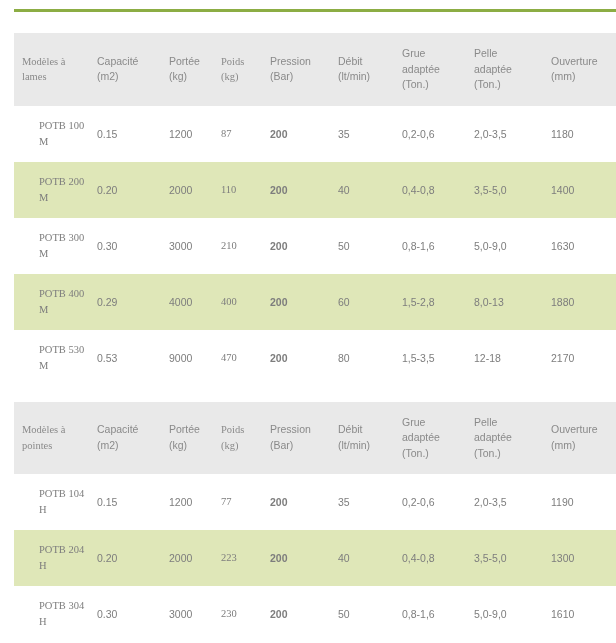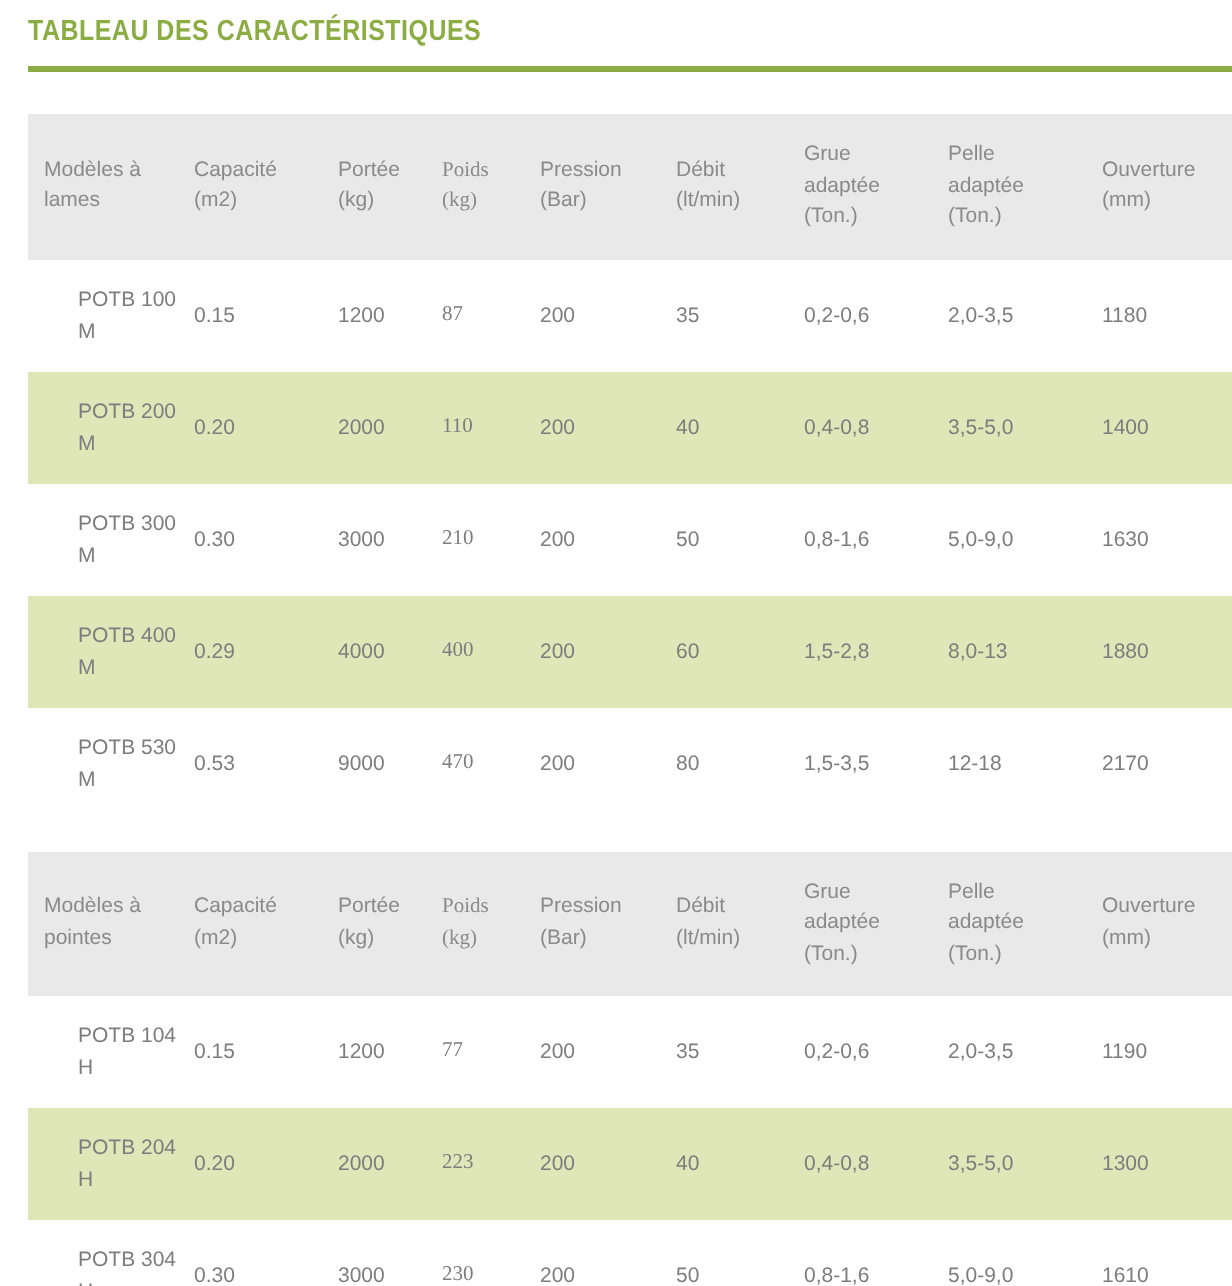--- a/index.html
+++ b/index.html
@@ -79,41 +79,38 @@
     padding: 12px 0 12px 0;
     font-size: 10.5px;
     line-height: 16px;
     border: none;
   }
   table.spec tbody tr.alt td {
     background: #dfe7b8;
   }
 
   
-  .c0 { width: 73px;  padding-left: 8px !important; }
+  .c0 { width: 73px;  padding-left: 8px !important; font-family: Liberation Serif, serif; }
   .c1 { width: 70px;  padding-left: 2px !important; }
   .c2 { width: 50px;  padding-left: 2px !important; }
   .c3 { width: 47px;  padding-left: 2px !important; font-family: Liberation Serif, serif; }
-  .c4 { width: 66px;  padding-left: 2px !important; }
+  .c4 { width: 66px;  padding-left: 2px !important; font-weight: bold; }
   .c5 { width: 62px;  padding-left: 2px !important; }
   .c6 { width: 70px;  padding-left: 2px !important; }
   .c7 { width: 75px;  padding-left: 2px !important; }
   .c8 { width: 73px;  padding-left: 2px !important; }
 
   .hdr-line { display: block; }
   .model-line { display: block; margin-left: 17px; }
 </style>
 </head>
 <body>
 
 <div class="page">
 
-  <div class="title-block">
-    <div class="page-title">TABLEAU DES CARACTÉRISTIQUES</div>
-  </div>
   <div class="title-rule"></div>
 
   <div class="tables-wrap">
       <table class="spec">
         <thead>
           <tr>
             <th class="c0">
               <span class="hdr-line">Modèles à</span>
               <span class="hdr-line">lames</span>
             </th>

